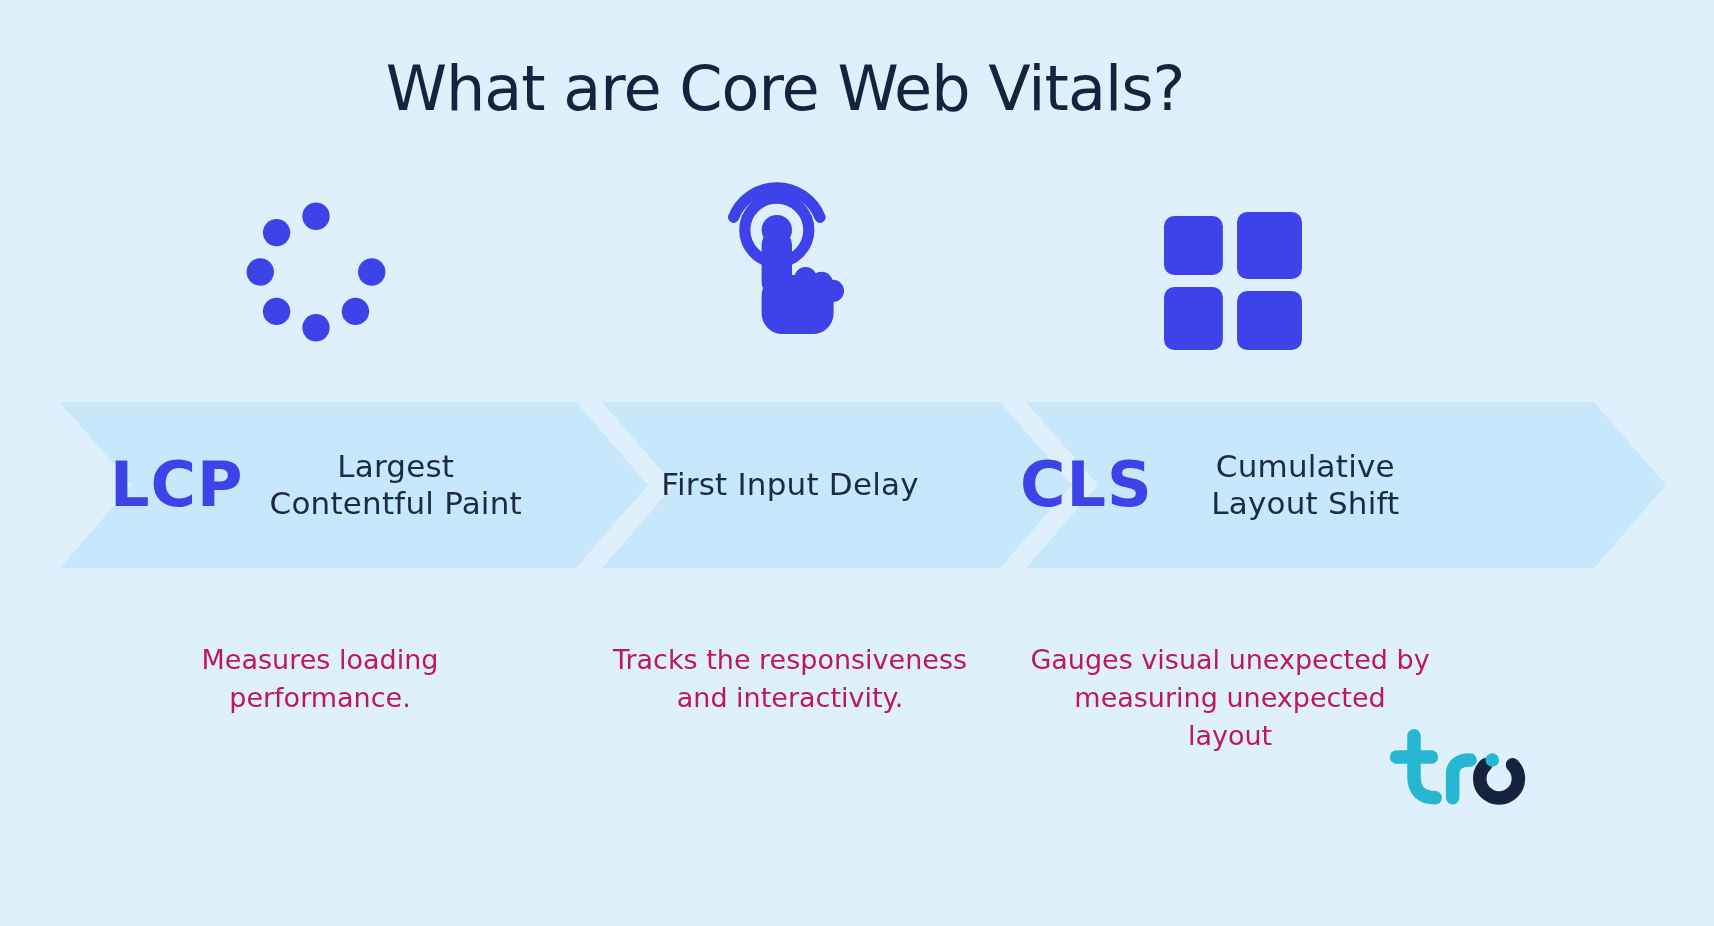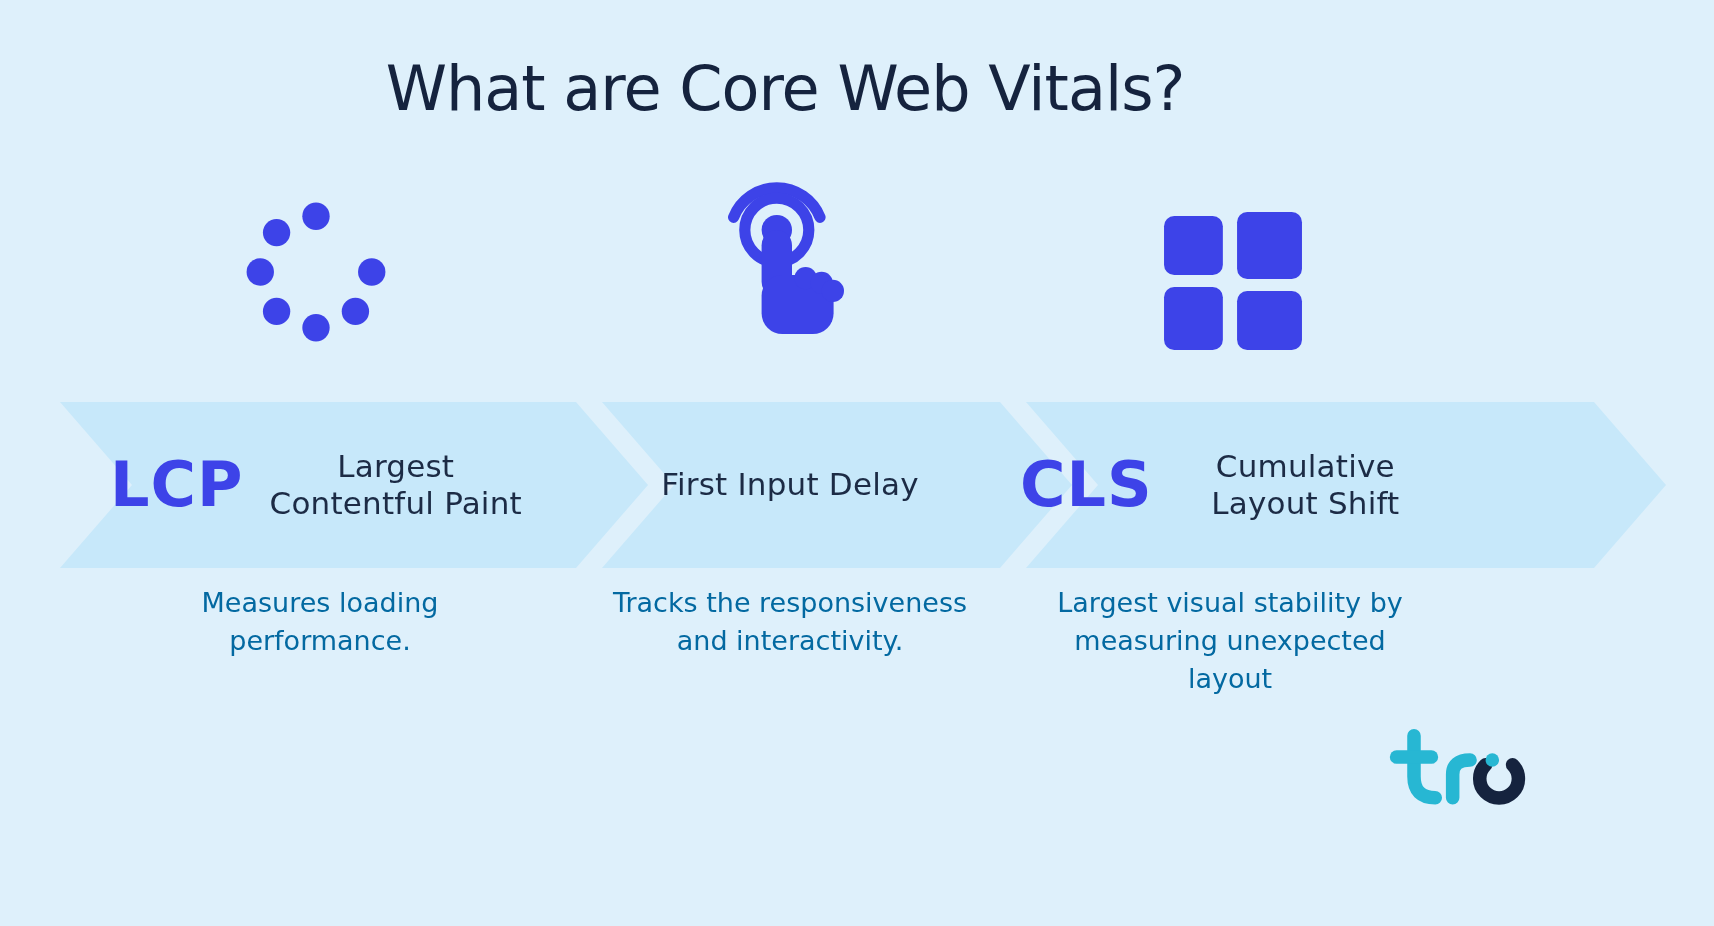--- a/index.html
+++ b/index.html
@@ -50,23 +50,23 @@
   .acronym{
     font-size:62px;font-weight:700;letter-spacing:1px;
     color:var(--accent);line-height:1;
   }
   .full-name{
     font-size:31px;font-weight:500;letter-spacing:.2px;
     color:#1c2b45;line-height:1.2;
   }
 
   .desc{
-    position:absolute;top:584px;
+    position:absolute;top:641px;
     text-align:center;white-space:pre-line;
-    font-size:27px;color:#0369a1;line-height:1.4;font-weight:500;
+    font-size:27px;color:#be185d;line-height:1.4;font-weight:500;
   }
   .desc-1{left:140px;width:360px;}
   .desc-2{left:600px;width:380px;}
   .desc-3{left:1010px;width:440px;}
 
   .logo{
     position:absolute;left:1385px;top:728px;width:145px;height:92px;
   }
   .logo svg{display:block;width:100%;height:100%;}
   .visually-hidden{position:absolute;width:1px;height:1px;overflow:hidden;clip:rect(0 0 0 0);white-space:nowrap;}
@@ -125,21 +125,21 @@
   </div>
   <div class="band-col band-col-3">
     <div class="acronym">CLS</div>
     <div class="full-name">Cumulative Layout Shift</div>
   </div>
 
   <div class="desc desc-1">Measures loading
 performance.</div>
   <div class="desc desc-2">Tracks the responsiveness
 and interactivity.</div>
-  <div class="desc desc-3">Largest visual stability by
+  <div class="desc desc-3">Gauges visual unexpected by
 measuring unexpected
 layout</div>
 
   <div class="logo" title="tro">
     <span class="visually-hidden">tro</span>
     <svg viewBox="0 0 150 95">
       <path d="M30,8 L30,50 Q30,72 52,72" fill="none" stroke="var(--teal)" stroke-width="14" stroke-linecap="round"></path>
       <path d="M12,30 L48,30" fill="none" stroke="var(--teal)" stroke-width="14" stroke-linecap="round"></path>
       <path d="M70,72 L70,48 Q70,33 88,33" fill="none" stroke="var(--teal)" stroke-width="14" stroke-linecap="round"></path>
       <path d="M104,38 A20,20 0 1 0 132,38" fill="none" stroke="var(--navy)" stroke-width="14" stroke-linecap="round"></path>

